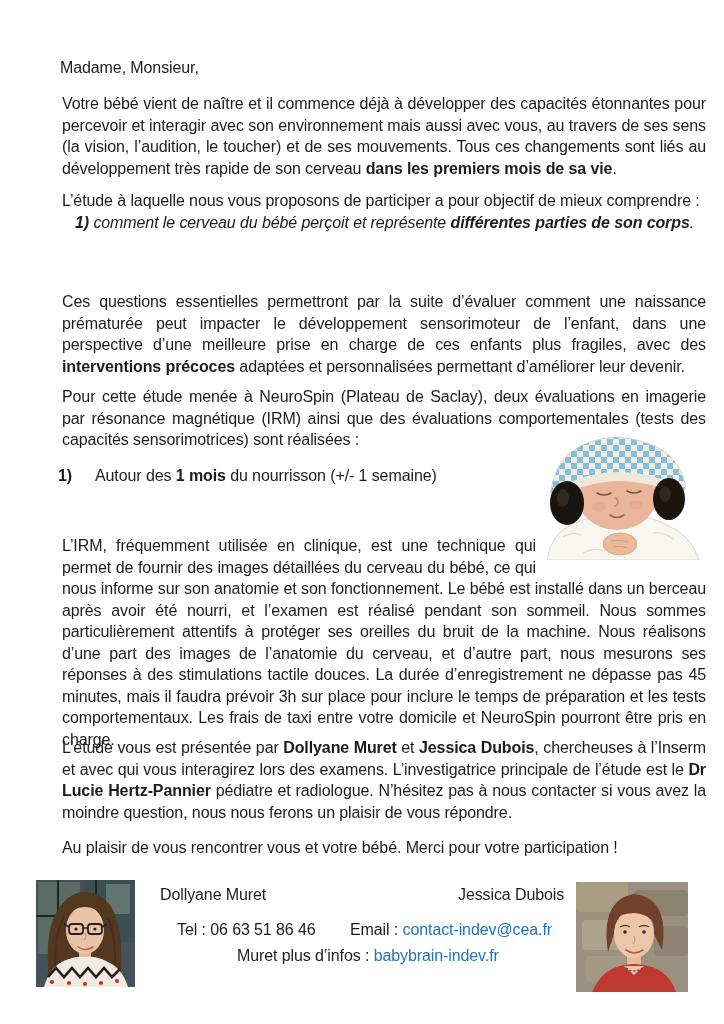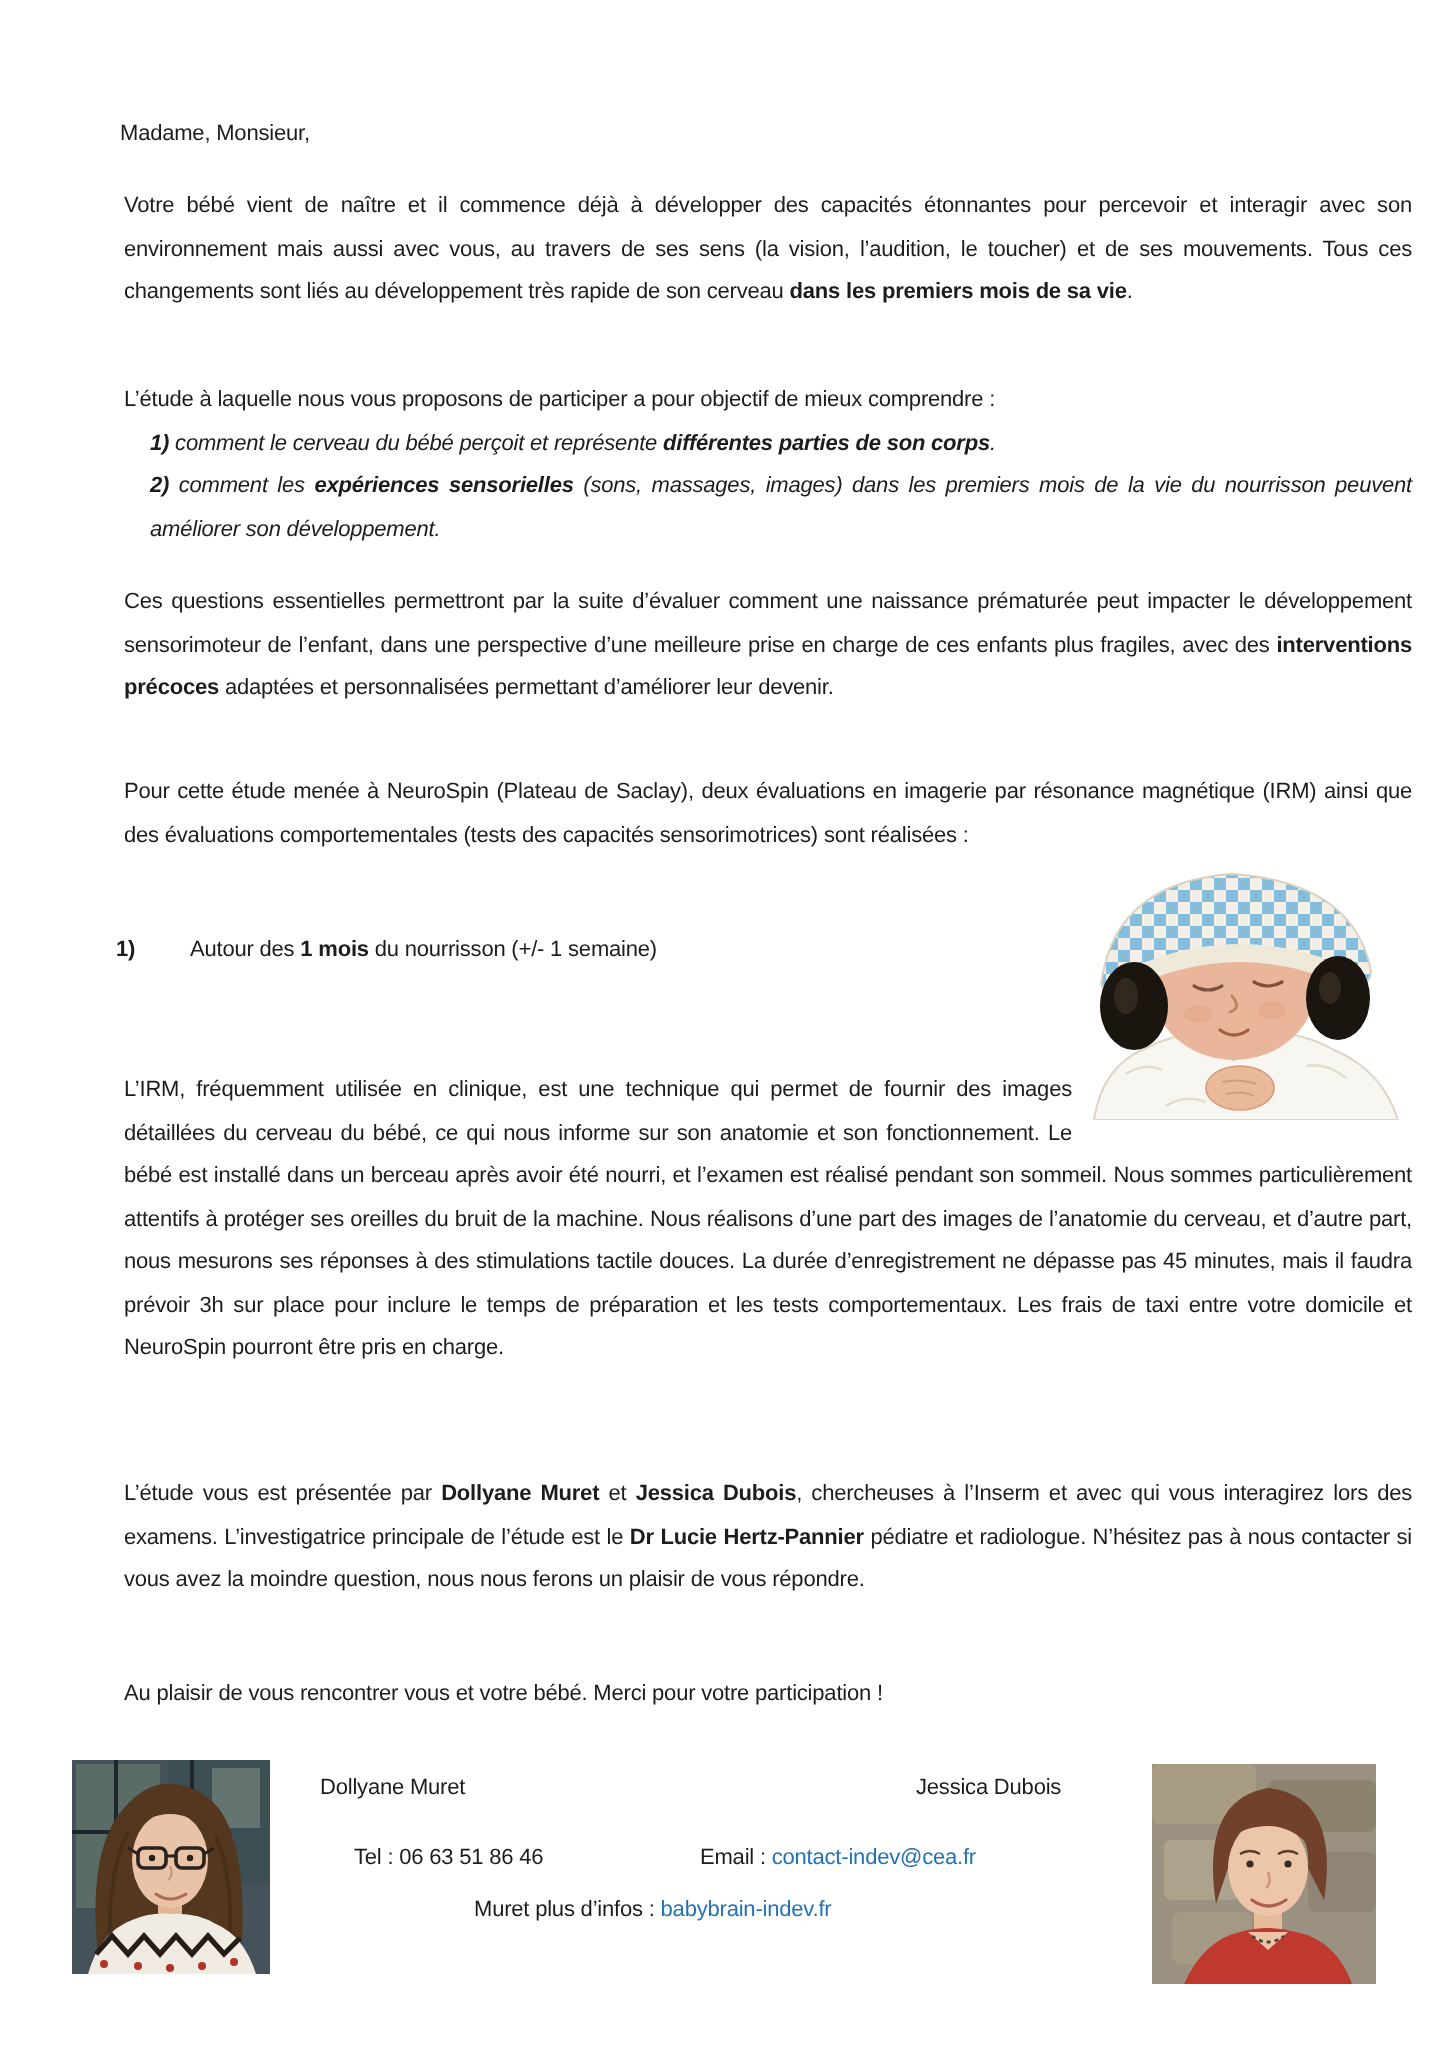--- a/index.html
+++ b/index.html
@@ -1,19 +1,19 @@
 <!DOCTYPE html>
 <html lang="fr"><head>
 <meta charset="utf-8">
 <style>
   html,body{margin:0;padding:0;background:#ffffff;}
   .page{
     position:relative;width:724px;height:1024px;background:#ffffff;overflow:hidden;
     font-family:"Liberation Sans",sans-serif;color:#1c1c1c;
-    font-size:11px;line-height:21.5px;letter-spacing:-0.1px;
+    font-size:16px;line-height:21.5px;letter-spacing:-0.1px;
   }
   .abs{position:absolute;}
   .para{left:40px;width:644px;text-align:justify;margin-left:22px;}
   b{font-weight:700;}
   .study-item{margin-left:13px;font-style:italic;}
   .sched-num{display:inline-block;width:37px;font-weight:700;}
   .wrap-spacer{float:right;width:170px;height:22px;}
   .link{color:#2272b8;cursor:pointer;}
   .portrait,.photo{display:block;}
 </style>
@@ -22,21 +22,20 @@
 
 <div class="page">
 
   <div class="abs" style="left:60px;top:57px">Madame, Monsieur,</div>
 
   <div class="abs para" style="top:93px"><span>Votre bébé vient de naître et il commence déjà à développer des capacités étonnantes pour percevoir et interagir avec son environnement mais aussi avec vous, au travers de ses sens (la vision, l’audition, le toucher) et de ses mouvements. Tous ces changements sont liés au développement très rapide de son cerveau </span><b>dans les premiers mois de sa vie</b><span>.</span></div>
 
   <div class="abs para" style="top:190px">
     <div><span>L’étude à laquelle nous vous proposons de participer a pour objectif de mieux comprendre :</span></div>
     <div class="study-item"><b>1)</b><span> comment le cerveau du bébé perçoit et représente </span><b>différentes parties de son corps</b><span>.</span></div>
-    <div class="study-item"><b>2)</b><span> comment les </span><b>expériences sensorielles</b><span> (sons, massages, images) dans les premiers mois de la vie du nourrisson peuvent améliorer son développement.</span></div>
   </div>
 
   <div class="abs para" style="top:291px"><span>Ces questions essentielles permettront par la suite d’évaluer comment une naissance prématurée peut impacter le développement sensorimoteur de l’enfant, dans une perspective d’une meilleure prise en charge de ces enfants plus fragiles, avec des </span><b>interventions précoces</b><span> adaptées et personnalisées permettant d’améliorer leur devenir.</span></div>
 
   <div class="abs para" style="top:386px"><span>Pour cette étude menée à NeuroSpin (Plateau de Saclay), deux évaluations en imagerie par résonance magnétique (IRM) ainsi que des évaluations comportementales (tests des capacités sensorimotrices) sont réalisées :</span></div>
 
   <div class="abs" style="left:58px;top:465px">
     <span class="sched-num">1)</span><span><span>Autour des </span><b>1 mois</b><span> du nourrisson (+/- 1 semaine)</span></span>
   </div>
 

